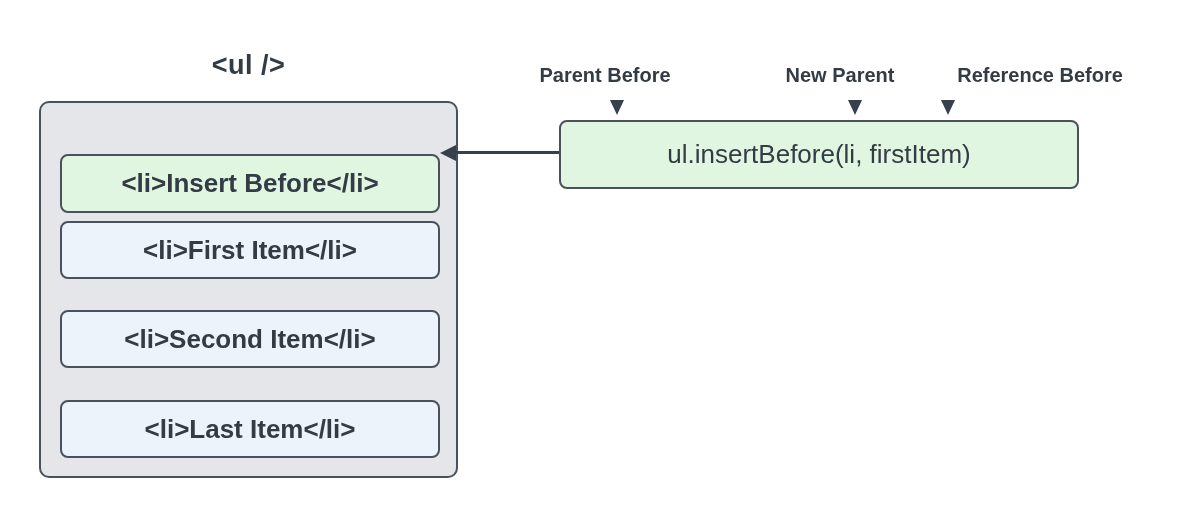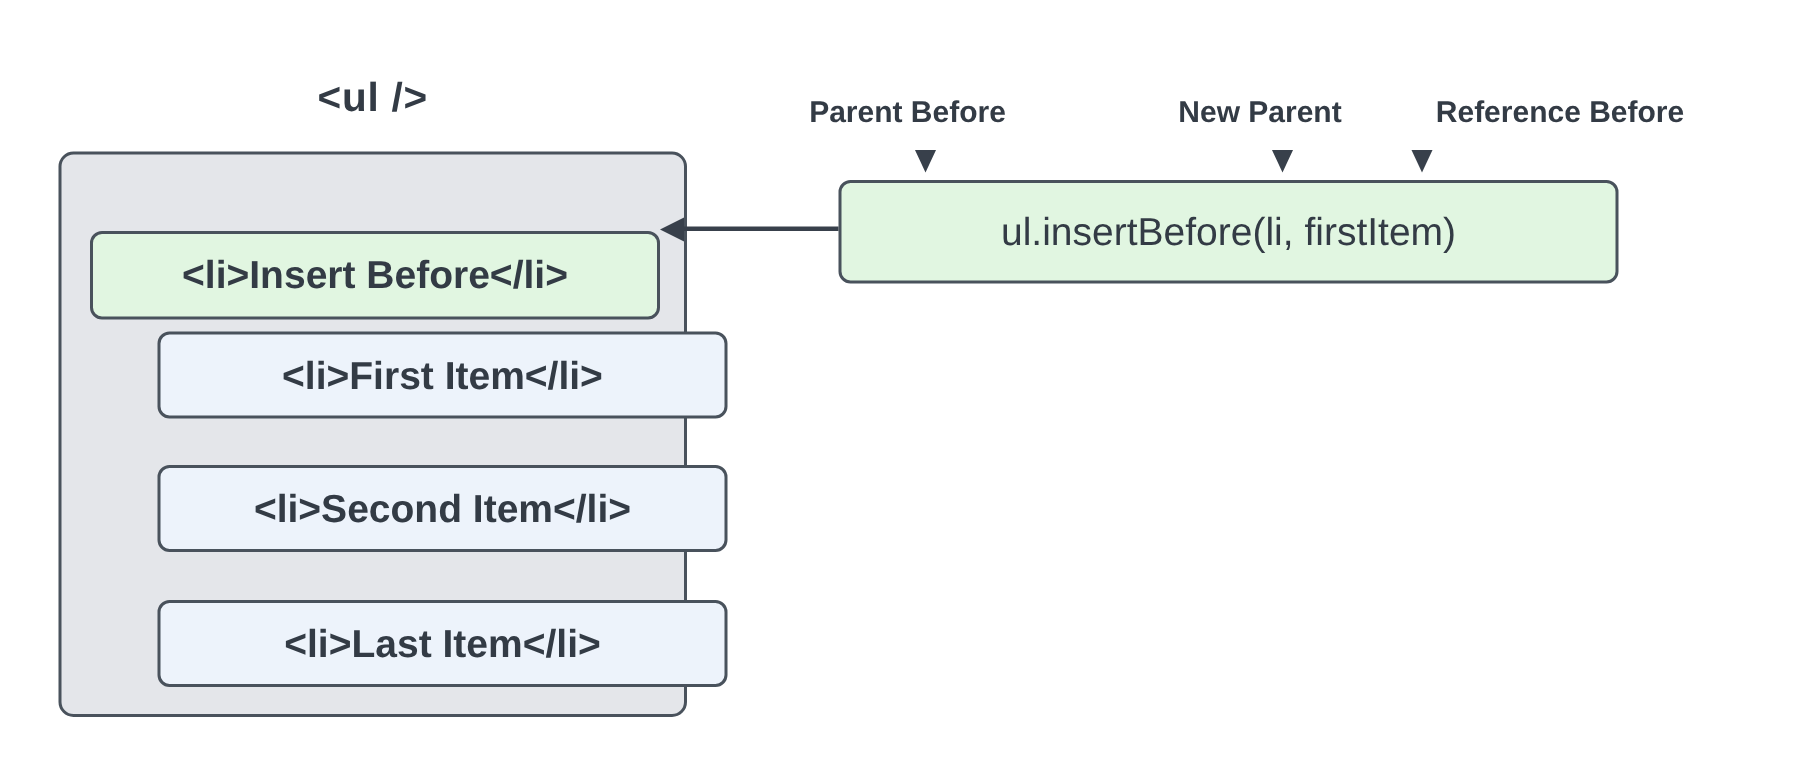--- a/index.html
+++ b/index.html
@@ -45,21 +45,21 @@
     left: 60px;
     width: 380px; height: 58px;
     border: 2px solid var(--border);
     border-radius: 8px;
     display: flex; align-items: center; justify-content: center;
     font-size: 26px; font-weight: bold;
     color: var(--text);
     white-space: nowrap;
   }
   .list-item.green { background: var(--green-fill); height: 59px; }
-  .list-item.blue  { background: var(--blue-fill); margin-left: 45px; }
+  .list-item.blue  { background: var(--blue-fill); }
   .li-0 { top: 130px; margin-top: 24px; }
   .li-1 { top: 221px; }
   .li-2 { top: 310px; }
   .li-3 { top: 400px; }
 
   
   .anno-label {
     top: 64px;
     transform: translateX(-50%);
     font-size: 20px; font-weight: bold;

